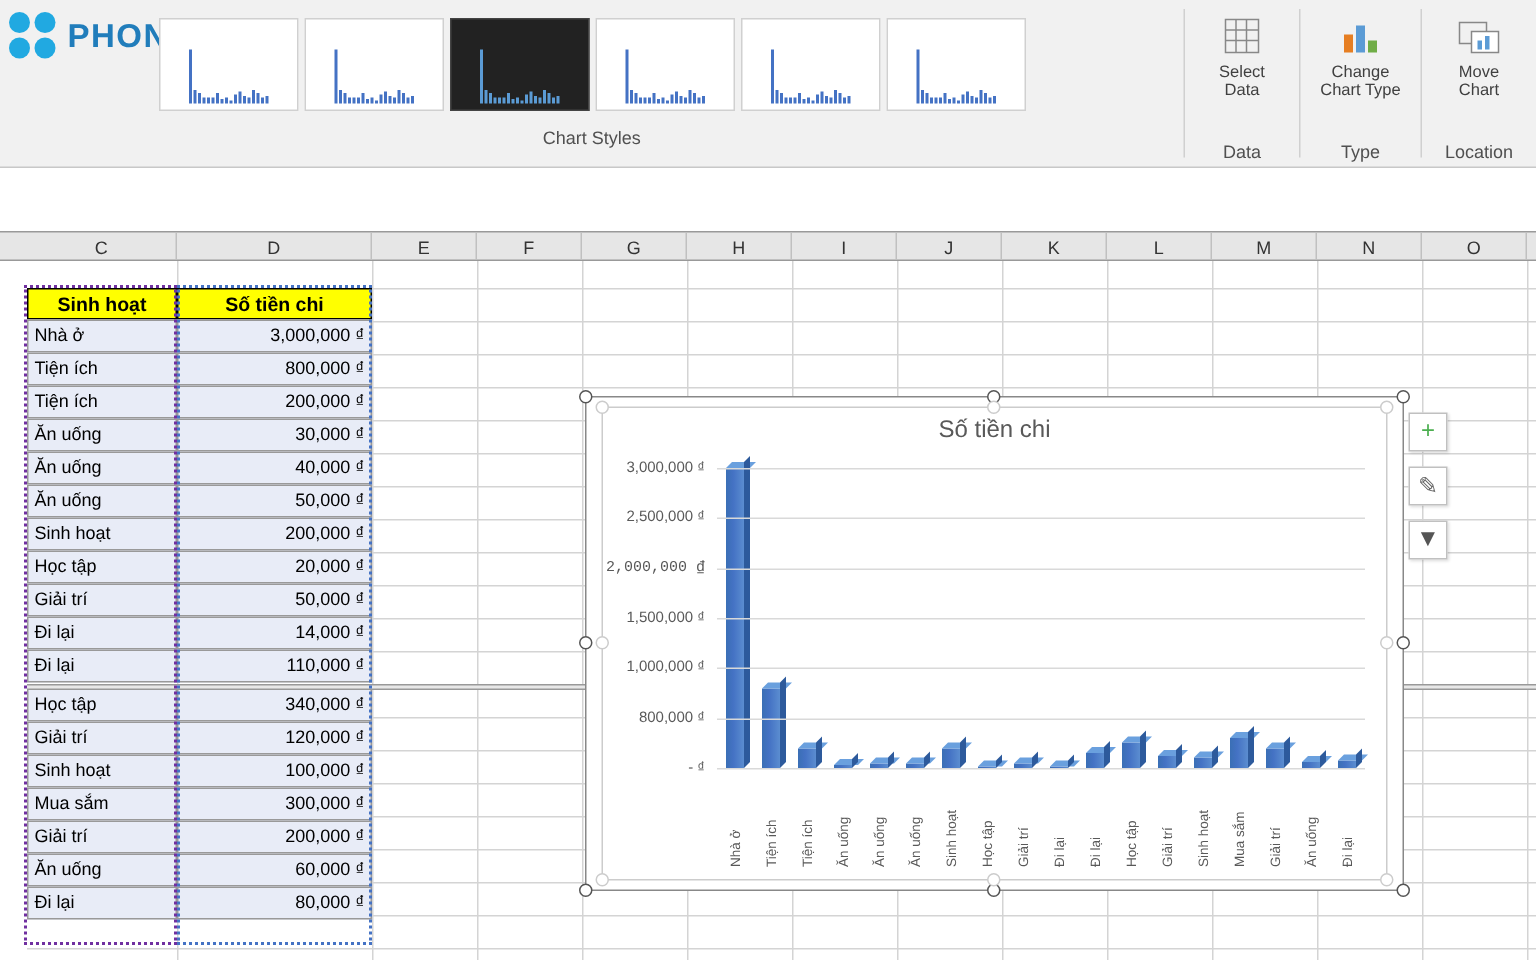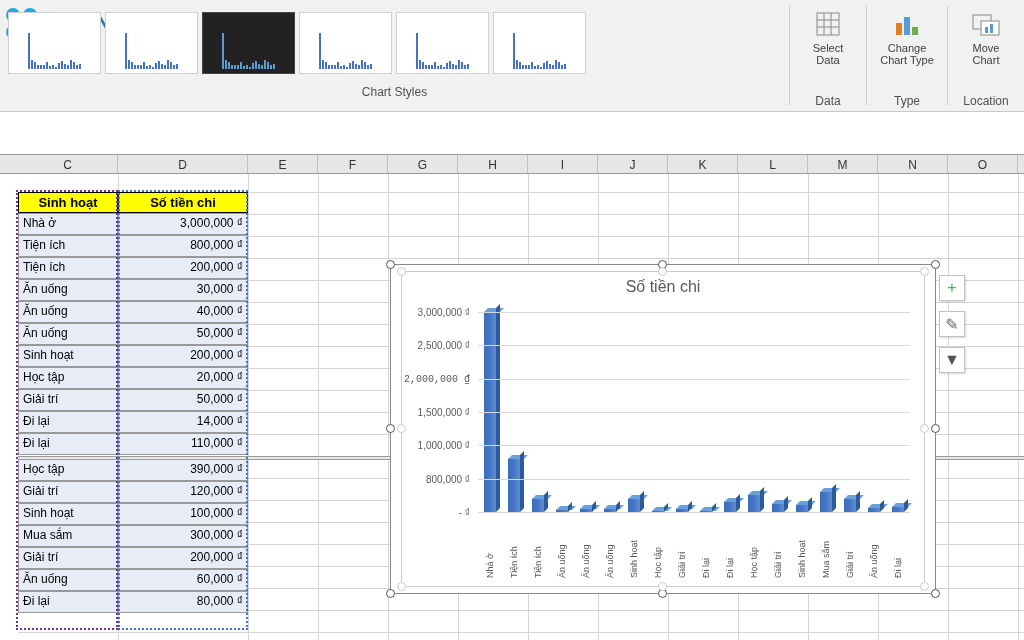--- a/index.html
+++ b/index.html
@@ -3,21 +3,21 @@
 <meta charset="utf-8">
 <style>
 * { margin:0; padding:0; box-sizing:border-box; font-family:"Segoe UI",Arial,sans-serif; }
 body { width:1024px; height:640px; background:#fff; overflow:hidden; position:relative; }
 
 .ribbon { height:112px; background:#f1f1f1; border-bottom:1px solid #c8c8c8; display:flex; position:relative; }
 .logo { position:absolute; left:6px; top:8px; display:flex; align-items:center; gap:4px; }
 .logo-squares { display:grid; grid-template-columns:14px 14px; gap:3px; }
 .logo-sq { background:#21A9E1; border-radius:50%; width:14px; height:14px; }
 .logo-text { color:#217dbb; font-weight:700; font-size:22px; letter-spacing:1px; margin-left:4px; }
-.chart-styles { flex:1; display:flex; flex-direction:column; padding:4px 8px 0 8px; margin-left:0; }
+.chart-styles { flex:1; display:flex; flex-direction:column; padding:4px 8px 0 8px; margin-left:0;align-items:center; }
 .style-strip { display:flex; gap:4px; height:78px; align-items:center; }
 .style-thumb { width:93px; height:62px; border:1px solid #d0d0d0; background:#fff; display:flex; align-items:flex-end; justify-content:center; padding:4px; gap:1px; position:relative; }
 .style-thumb.selected { background:#222; border:1px solid #444; }
 .mini-bar { width:2px; background:#4472c4; }
 .style-thumb.selected .mini-bar { background:#5b9bd5; }
 .group-label { text-align:center; font-size:12px; color:#505050; padding:3px 0; }
 .rib-sep { width:1px; background:#d0d0d0; margin:6px 0; }
 .rib-group { display:flex; flex-direction:column; padding:4px 8px 0; }
 .rib-buttons { display:flex; flex:1; }
 .rib-btn { width:60px; display:flex; flex-direction:column; align-items:center; justify-content:flex-start; padding:4px 2px; font-size:11px; color:#404040; text-align:center; gap:2px; cursor:pointer; }
@@ -351,21 +351,21 @@
         <div class="data-row">
           <div class="d-cell txt" style="width: 100px;">Đi lại</div>
           <div class="d-cell num" style="width: 130px;">14,000 ₫</div>
         </div>
         <div class="data-row">
           <div class="d-cell txt" style="width: 100px;">Đi lại</div>
           <div class="d-cell num" style="width: 130px;">110,000 ₫</div>
         </div>
         <div class="data-row" style="margin-top: 4px;">
           <div class="d-cell txt" style="width: 100px;">Học tập</div>
-          <div class="d-cell num" style="width: 130px;">390,000 ₫</div>
+          <div class="d-cell num" style="width: 130px;">340,000 ₫</div>
         </div>
         <div class="data-row" style="margin-top: 0px;">
           <div class="d-cell txt" style="width: 100px;">Giải trí</div>
           <div class="d-cell num" style="width: 130px;">120,000 ₫</div>
         </div>
         <div class="data-row" style="margin-top: 0px;">
           <div class="d-cell txt" style="width: 100px;">Sinh hoạt</div>
           <div class="d-cell num" style="width: 130px;">100,000 ₫</div>
         </div>
         <div class="data-row" style="margin-top: 0px;">

